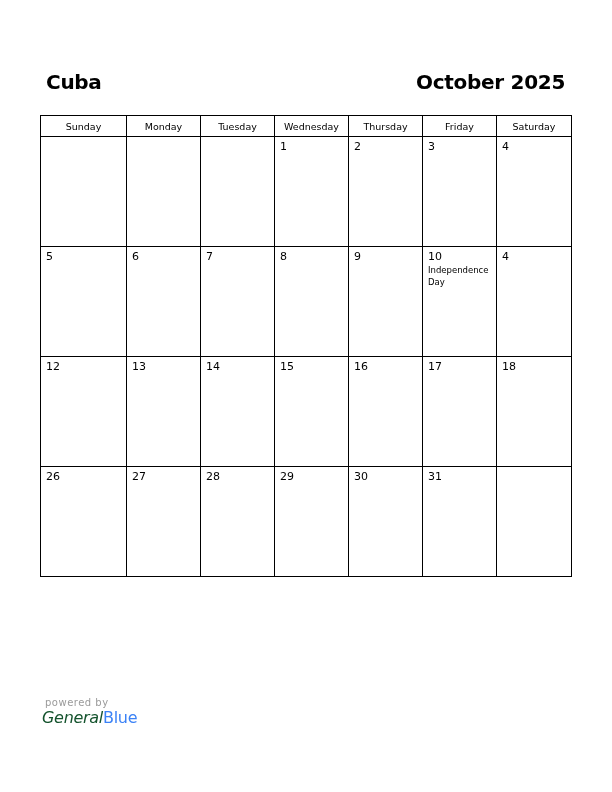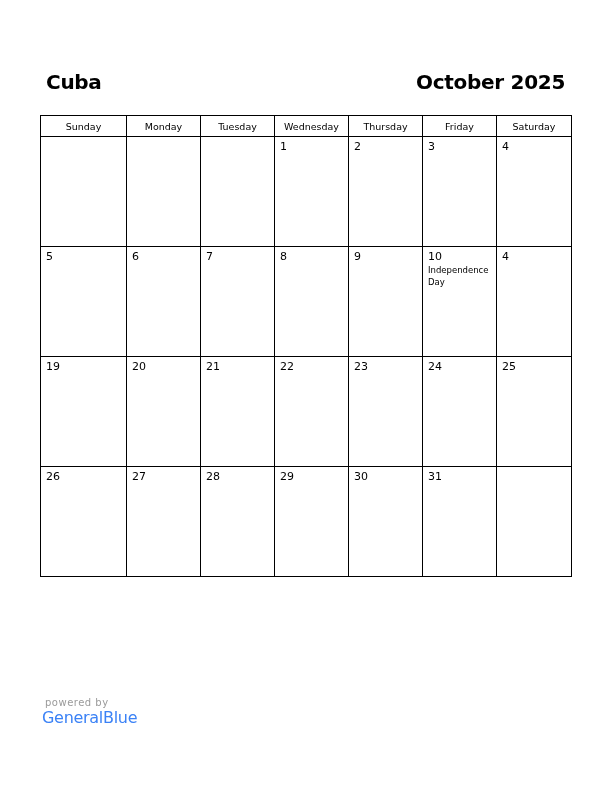--- a/index.html
+++ b/index.html
@@ -7,21 +7,21 @@
   .title-left { position: absolute; left: 46px; top: 70px; font-size: 20px; font-weight: bold; letter-spacing: -0.3px; text-align: center; }
   .title-right { position: absolute; right: 47px; top: 70px; font-size: 20px; font-weight: bold; letter-spacing: -0.3px; }
   table.cal { position: absolute; left: 40px; top: 115px; width: 531px; border-collapse: collapse; table-layout: fixed; }
   table.cal th, table.cal td { border: 1px solid #000; padding: 0; }
   table.cal th { height: 20px; font-size: 9.5px; font-weight: normal; text-align: center; vertical-align: middle; }
   table.cal td { height: 109px; vertical-align: top; }
   .daynum { display: block; font-size: 11px; padding: 3px 0 0 5px; line-height: 13px; }
   .event { display: block; font-size: 8.5px; padding: 1px 0 0 5px; line-height: 12px; width: 68px; }
   .powered { position: absolute; left: 45px; top: 697px; font-size: 10px; color: #9a9a9a; letter-spacing: 0.5px; }
   .brand { position: absolute; left: 42px; top: 708px; font-size: 16px; letter-spacing: -0.3px; }
-  .brand .g { color: #3b82f6; }
+  .brand .g { color: #14532d; font-style: italic; }
   .brand .b { color: #3b82f6; }
 </style>
 </head>
 <body>
 
 <div class="title-left">Cuba</div>
 <div class="title-right">October 2025</div>
 
 <table class="cal">
   <colgroup>
@@ -87,39 +87,39 @@
       <td>
           <span class="daynum">10</span>
           <span class="event">Independence Day</span>
         </td>
       <td>
           <span class="daynum">4</span>
         </td>
     </tr>
     <tr>
       <td>
-          <span class="daynum">19</span>
+          <span class="daynum">12</span>
         </td>
       <td>
-          <span class="daynum">20</span>
+          <span class="daynum">13</span>
         </td>
       <td>
-          <span class="daynum">21</span>
+          <span class="daynum">14</span>
         </td>
       <td>
-          <span class="daynum">22</span>
+          <span class="daynum">15</span>
         </td>
       <td>
-          <span class="daynum">23</span>
+          <span class="daynum">16</span>
         </td>
       <td>
-          <span class="daynum">24</span>
+          <span class="daynum">17</span>
         </td>
       <td>
-          <span class="daynum">25</span>
+          <span class="daynum">18</span>
         </td>
     </tr>
     <tr>
       <td>
           <span class="daynum">26</span>
         </td>
       <td>
           <span class="daynum">27</span>
         </td>
       <td>

